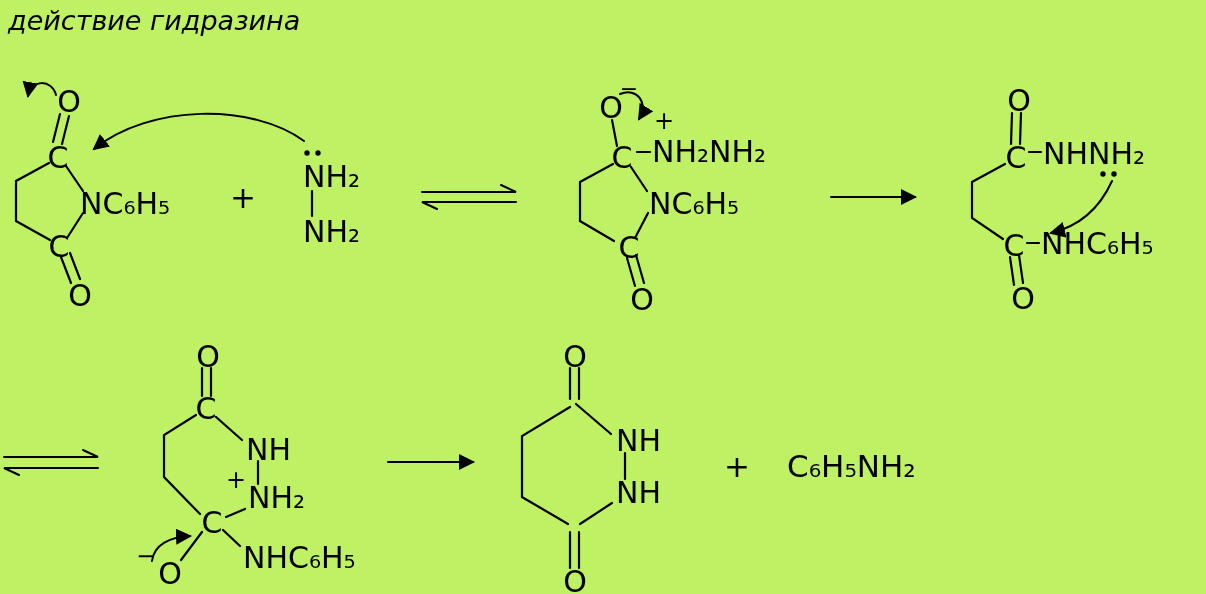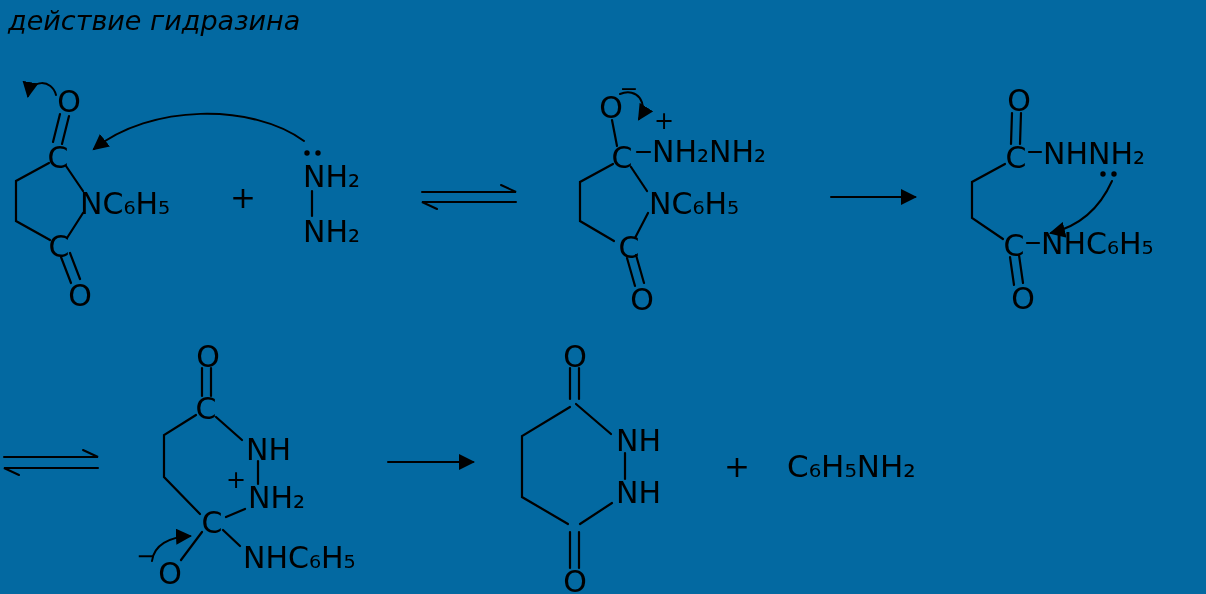--- a/index.html
+++ b/index.html
@@ -1,19 +1,19 @@
 <!DOCTYPE html>
 <html><head>
 <meta charset="utf-8">
 <style>
   html,body{margin:0;padding:0;background:#fff;}
   .canvas{
     position:relative;
     width:1206px;height:594px;
-    background:#0369a1;
+    background:#bef264;
     font-family:"DejaVu Sans",sans-serif;
     overflow:hidden;
   }
   svg{display:block;}
   svg text{
     font-family:"DejaVu Sans",sans-serif;
     fill:#000;
   }
   .atom{font-size:30px;}
   .charge{font-size:24px;}

